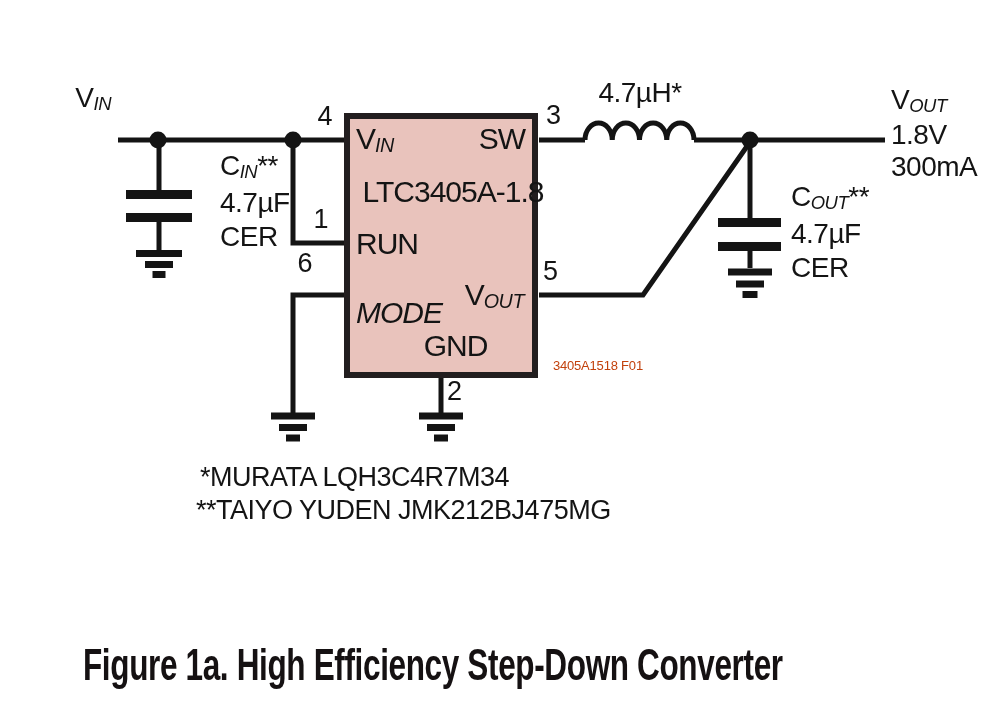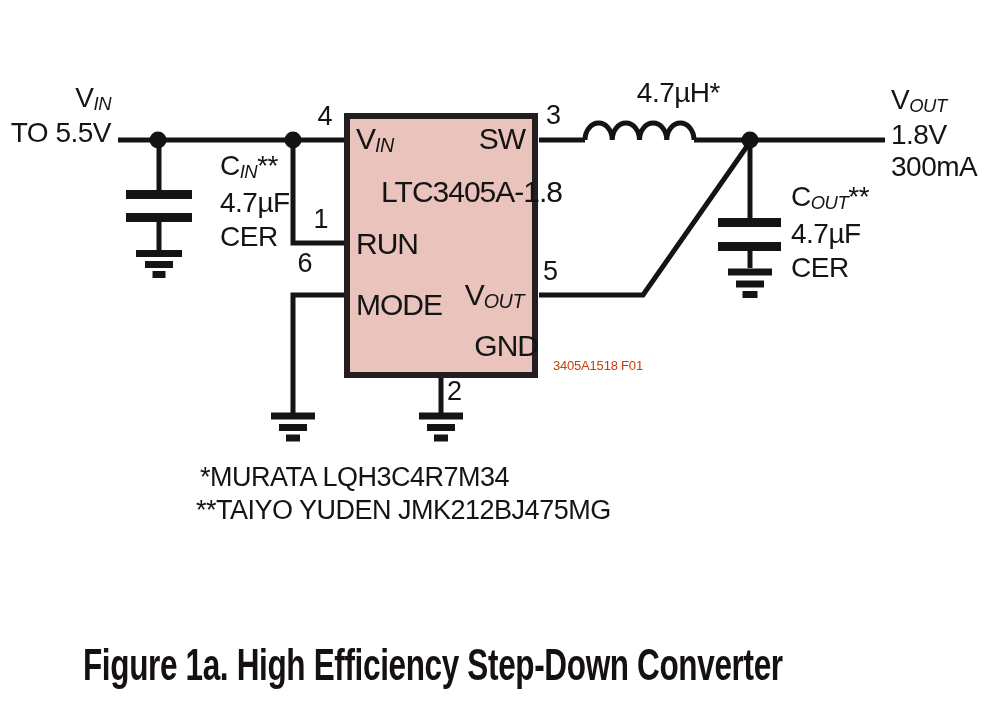--- a/index.html
+++ b/index.html
@@ -23,21 +23,21 @@
     position:relative;
     top:0.15em;
     letter-spacing:-0.5px;
     font-style:italic;
   }
   
   .iclbl{font-size:30px;line-height:34px;letter-spacing:-1px;color:var(--ink);}
   
   .pin{font-size:27px;line-height:30px;letter-spacing:-0.5px;color:var(--ink);}
   .ra{text-align:right;}
-  .ctr{text-align:right;}
+  .ctr{text-align:center;}
   
   .figcode{font-size:13px;line-height:18px;letter-spacing:-0.2px;color:#c2410c;}
   
   .note{font-size:27px;line-height:33px;letter-spacing:-0.5px;color:var(--ink);}
   .note-indent{margin-left:4px;}
   
   .caption-wrap{left:0;top:640px;width:866px;display:flex;justify-content:center;}
   .caption-text{
     font-weight:bold;
     font-size:45px;
@@ -113,41 +113,40 @@
 
   <circle class="dot" cx="158" cy="140" r="8.5"></circle>
   <circle class="dot" cx="293" cy="140" r="8.5"></circle>
   <circle class="dot" cx="750" cy="140" r="8.5"></circle>
 
   <rect class="ic-body" x="347" y="116" width="188" height="259"></rect>
 </svg>
 
 <div class="abs lbl ra" style="left:0;top:82px;width:111px;">
   <div><span>V</span><sub>IN</sub></div>
-  <div>TO 5.5V</div>
 </div>
 
 <div class="abs lbl lh34" style="left:220px;top:149px;">
   <div><span>C</span><sub>IN</sub><span>**</span></div>
   <div>4.7µF</div>
   <div>CER</div>
 </div>
 
 <div class="abs pin ra" style="left:302px;top:101px;width:30px;">4</div>
 <div class="abs pin ra" style="left:300px;top:204px;width:28px;">1</div>
 <div class="abs pin ra" style="left:284px;top:248px;width:28px;">6</div>
 <div class="abs pin" style="left:546px;top:100px;">3</div>
 <div class="abs pin" style="left:543px;top:256px;">5</div>
 <div class="abs pin" style="left:447px;top:376px;">2</div>
 
 <div class="abs iclbl" style="left:356px;top:122px;"><span>V</span><sub>IN</sub></div>
 <div class="abs iclbl ra" style="left:430px;top:122px;width:95px;">SW</div>
 <div class="abs iclbl ctr" style="left:344px;top:175px;width:218px;">LTC3405A-1.8</div>
 <div class="abs iclbl" style="left:356px;top:227px;">RUN</div>
-<div class="abs iclbl" style="left:356px;top:288px;">MODE</div>
+<div class="abs iclbl" style="left:356px;top:296px;font-style:italic;">MODE</div>
 <div class="abs iclbl ra" style="left:420px;top:278px;width:104px;"><span>V</span><sub>OUT</sub></div>
 <div class="abs iclbl ctr" style="left:344px;top:329px;width:194px;padding-left:29px;">GND</div>
 
 <div class="abs lbl ctr" style="left:560px;top:77px;width:160px;">4.7µH*</div>
 
 <div class="abs lbl" style="left:891px;top:84px;">
   <div><span>V</span><sub>OUT</sub></div>
   <div>1.8V</div>
   <div>300mA</div>
 </div>

